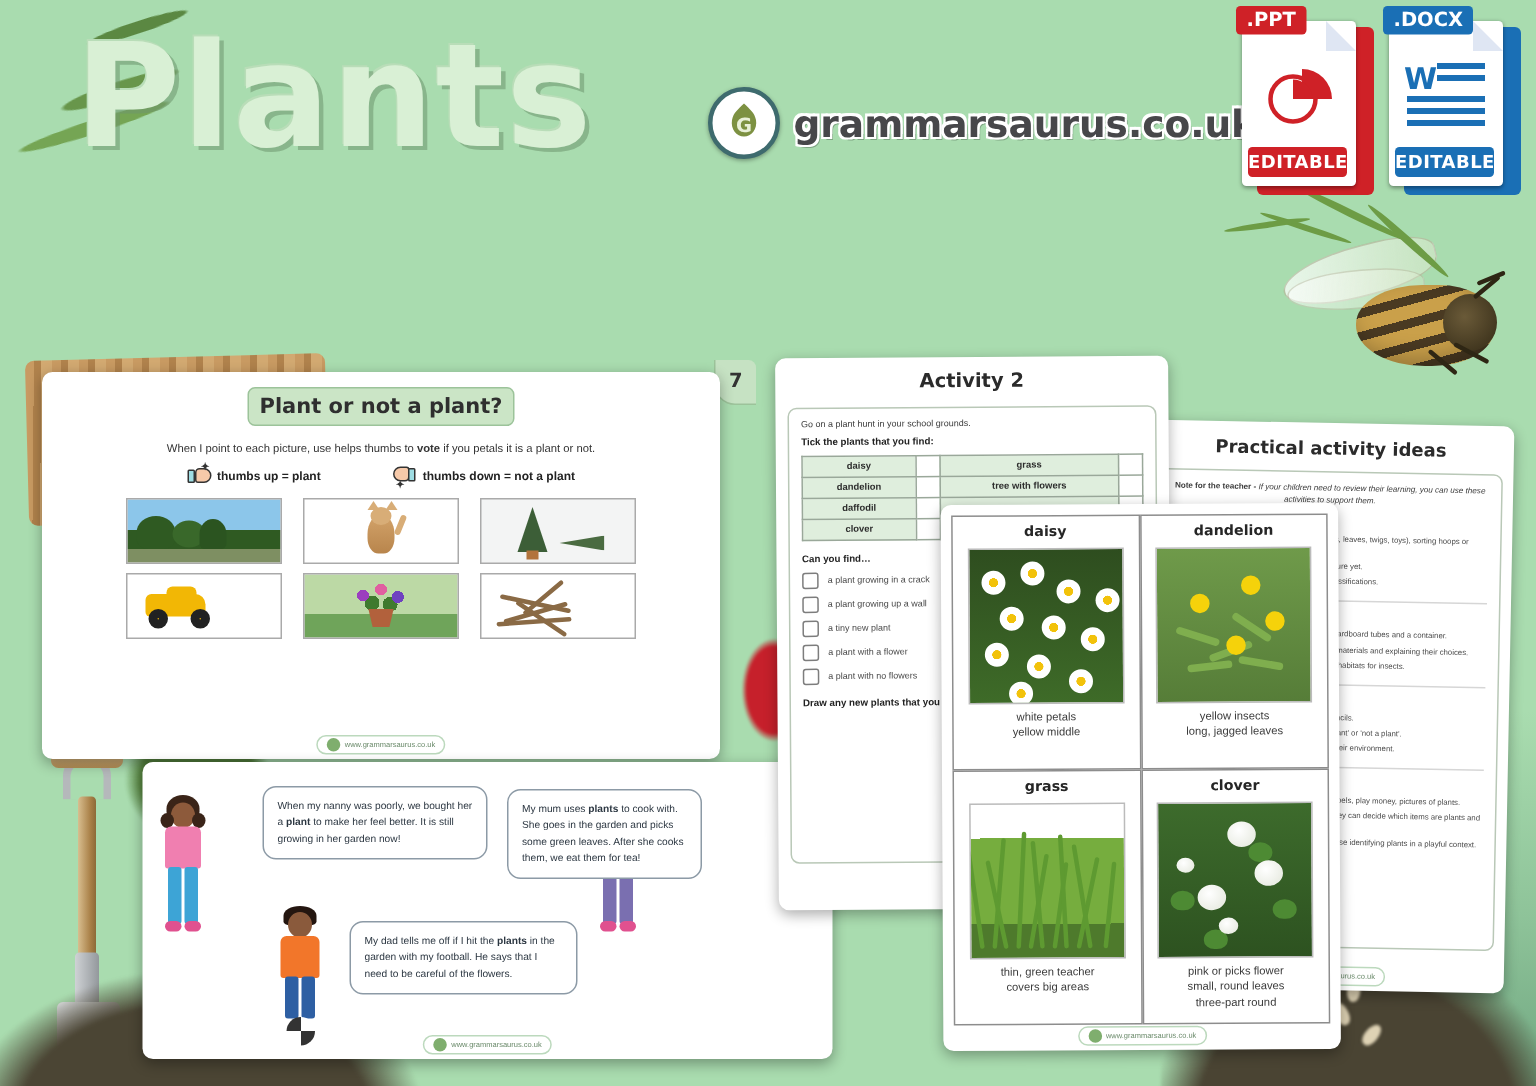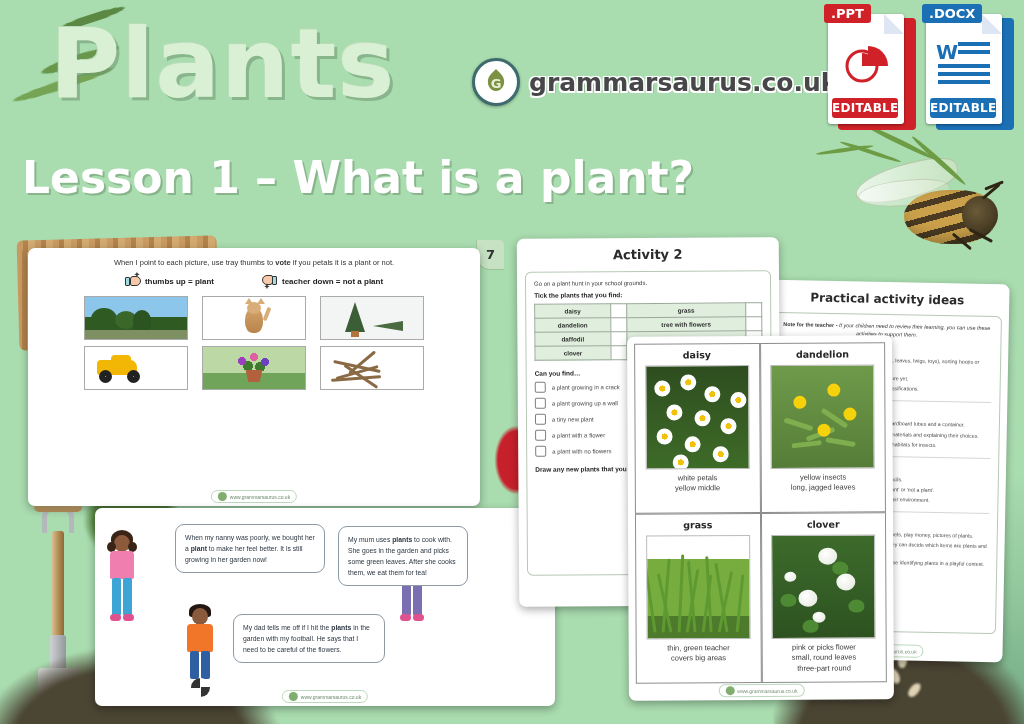--- a/index.html
+++ b/index.html
@@ -388,21 +388,20 @@
       <div class="bee-leg" style="right:0px; top:24px; width:20px; transform:rotate(-22deg);"></div>
     </div>
 
     <div class="pine-needle" style="right:80px; top:122px; width:80px; height:5px; transform:rotate(26deg);"></div>
     <div class="pine-needle" style="right:40px; top:134px; width:72px; height:5px; transform:rotate(42deg);"></div>
     <div class="pine-needle" style="right:120px; top:140px; width:64px; height:4px; transform:rotate(18deg);"></div>
     <div class="pine-needle" style="right:150px; top:152px; width:58px; height:4px; transform:rotate(-8deg);"></div>
   </div>
 
   <div class="title-main">Plants</div>
-  <div class="title-sub">Lesson 1 – What is a plant?</div>
 
   <div class="brand">
     <div class="brand-badge">
       <svg width="32" height="32" viewBox="0 0 32 32" aria-hidden="true">
         <path d="M16 3 C12 7 9 9 8 14 c-1 6 3 11 8 11 s9-5 8-11 C23 9 20 7 16 3 z" fill="#7d9142"></path>
         <text x="16" y="22" font-family="DejaVu Sans" font-size="13" font-weight="bold" fill="#e9f0d8" text-anchor="middle">G</text>
       </svg>
     </div>
     <div class="brand-text">grammarsaurus.co.uk</div>
   </div>
@@ -433,40 +432,41 @@
         <div style="position:absolute;left:12px;top:58px;width:52px;height:4px;background:#1a6fb5;"></div>
         <div style="position:absolute;left:12px;top:66px;width:52px;height:4px;background:#1a6fb5;"></div>
         <div class="fb-editable" style="background:#1a6fb5;">EDITABLE</div>
       </div>
       <div class="fb-tag" style="background:#1a6fb5;">.DOCX</div>
     </div>
   </div>
 
   <div class="pagenum">7</div>
   <div class="card" id="slide-plant">
+    <div class="pill-title">Plant or not a plant?</div>
     <div class="vote-line">
-      <span>When I point to each picture, use tray thumbs to </span><b>vote</b><span> if you petals it is a plant or not.</span>
+      <span>When I point to each picture, use helps thumbs to </span><b>vote</b><span> if you petals it is a plant or not.</span>
     </div>
 
     <div class="thumbs-row">
       <div class="thumb-item">
         <span class="thumb-ico">
           <span class="tg-cuff"></span>
             <span class="tg-hand"></span>
             <span class="tg-spark">✦</span>
         </span>
         <span>thumbs up = plant</span>
       </div>
       <div class="thumb-item">
         <span class="thumb-ico">
           <span class="tg-hand" style="right:5px;top:1px;border-radius:5px 2px 3px 5px;"></span>
           <span class="tg-cuff" style="left:10px;top:2px;"></span>
           <span class="tg-spark" style="right:8px;top:9px;">✦</span>
         </span>
-        <span>teacher down = not a plant</span>
+        <span>thumbs down = not a plant</span>
       </div>
     </div>
 
     <div class="pic-grid">
       <div class="pic pic-tree">
         <div style="position:absolute;left:6px;bottom:9px;width:26px;height:22px;background:#2f5a22;border-radius:50% 50% 30% 30%;"></div>
         <div style="position:absolute;left:30px;bottom:10px;width:22px;height:18px;background:#39682a;border-radius:50%;"></div>
         <div style="position:absolute;left:48px;bottom:9px;width:18px;height:20px;background:#2b5420;border-radius:50% 50% 20% 20%;"></div>
       </div>
       <div class="pic pic-cat">

